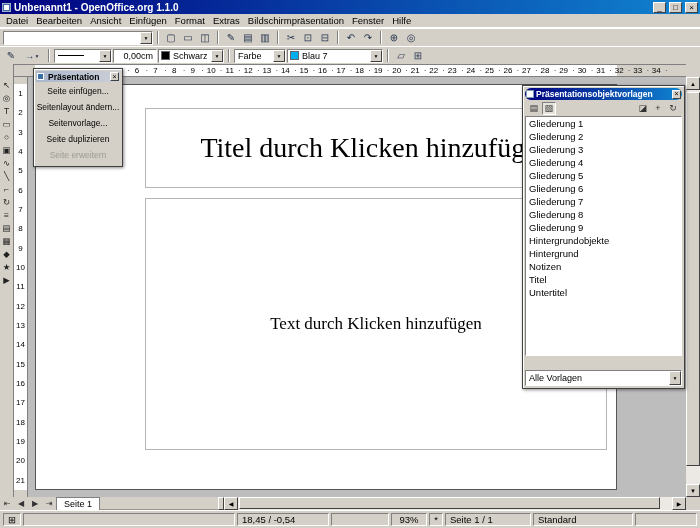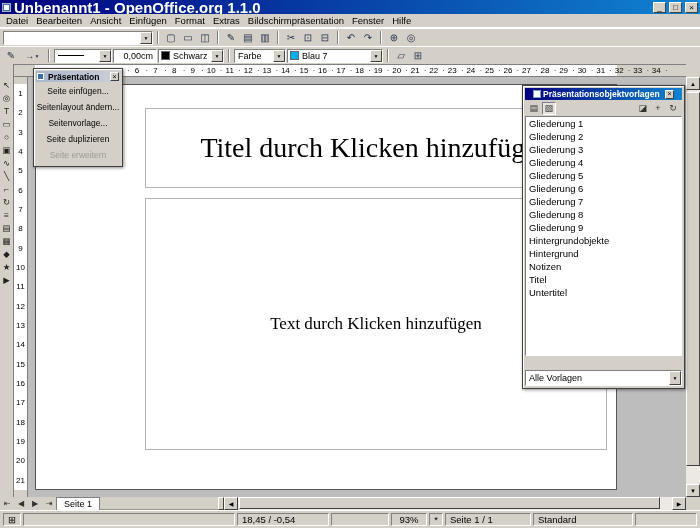--- a/index.html
+++ b/index.html
@@ -2,21 +2,21 @@
 <html><head>
 <meta charset="utf-8">
 <style>
   *{margin:0;padding:0;box-sizing:border-box;}
   body{width:700px;height:528px;font-family:"Liberation Sans",sans-serif;font-size:10px;background:#d4d0c8;overflow:hidden;}
   .window{position:relative;width:700px;height:528px;background:#d4d0c8;overflow:hidden;}
 
   
   .titlebar{position:absolute;top:0;left:0;width:700px;height:14px;background:linear-gradient(90deg,#00007f,#1084d0);color:#fff;display:flex;align-items:center;gap:3px;padding:0 2px;}
   .app-icon{width:9px;height:9px;background:#fff;border:1px solid #9db0c8;flex:none;box-shadow:inset 0 0 0 1px #3a6ea5;}
-  .title-text{flex:1;font-weight:bold;font-size:15px;white-space:nowrap;overflow:hidden;}
+  .title-text{flex:1;font-weight:bold;font-size:10px;white-space:nowrap;overflow:hidden;}
   .wbtn{width:13px;height:11px;background:#d4d0c8;border:1px solid;border-color:#fff #404040 #404040 #fff;font-size:8px;line-height:7px;padding:0;color:#000;font-family:inherit;}
 
   
   .menubar{position:absolute;top:14px;left:0;width:700px;height:14px;background:#d4d0c8;display:flex;align-items:center;padding-left:2px;border-bottom:1px solid #fff;}
   .menu-item{padding:0 4px;font-size:9.5px;white-space:nowrap;}
 
   
   .toolbar{position:absolute;left:0;width:700px;height:18px;background:#d4d0c8;display:flex;align-items:center;gap:1px;padding:1px 2px 1px 3px;border-top:1px solid #fff;}
   #toolbar-main{top:28px;}
   #toolbar-object{top:46px;}
@@ -78,21 +78,21 @@
   .float-pres{position:absolute;left:33px;top:68px;width:90px;background:#d4d0c8;border:1px solid #404040;box-shadow:inset 1px 1px 0 #fff,1px 1px 3px rgba(0,0,0,.45);z-index:20;padding:1px 1px 3px 1px;}
   .fp-title{height:11px;background:linear-gradient(90deg,#aab6cc,#ccd0d8);display:flex;align-items:center;gap:4px;padding:0 1px;margin:1px;}
   .fp-icon{width:7px;height:7px;background:#3a6ea5;border:1px solid #fff;flex:none;}
   .fp-text{flex:1;font-size:8.5px;font-weight:bold;white-space:nowrap;overflow:hidden;}
   .xbtn{width:9px;height:9px;flex:none;background:#d4d0c8;border:1px solid;border-color:#fff #404040 #404040 #fff;font-size:7px;line-height:6px;padding:0;font-family:inherit;color:#000;}
   .pres-btn{display:block;width:86px;height:16px;margin:0 auto;background:#d4d0c8;border:1px solid transparent;font-size:8.5px;color:#000;font-family:inherit;}
   .pres-btn.disabled{color:#9a9a93;}
 
   
   .float-stylist{position:absolute;left:522px;top:85px;width:163px;height:304px;background:#d4d0c8;border:1px solid #404040;box-shadow:inset 1px 1px 0 #fff,1px 1px 3px rgba(0,0,0,.45);z-index:20;padding:2px;display:flex;flex-direction:column;}
-  .fs-title{height:12px;flex:none;background:linear-gradient(90deg,#000080,#1084d0);color:#fff;display:flex;align-items:center;gap:2px;padding:0 8px;}
+  .fs-title{height:12px;flex:none;background:linear-gradient(90deg,#000080,#1084d0);color:#fff;display:flex;align-items:center;gap:2px;padding:0 1px;border-radius:6px;}
   .fs-icon{width:8px;height:8px;background:#fff;border:1px solid #7f9db9;flex:none;}
   .fs-text{flex:1;font-size:8.5px;font-weight:bold;white-space:nowrap;overflow:hidden;}
   .fs-toolbar{height:16px;flex:none;display:flex;align-items:center;gap:1px;padding:1px 2px;}
   .fs-tbtn{width:14px;height:13px;flex:none;display:flex;align-items:center;justify-content:center;background:none;border:1px solid transparent;font-size:9px;color:#333;padding:0;font-family:inherit;}
   .fs-tbtn.pressed{border-color:#808080 #fff #fff #808080;background:#e6e3dc;}
   .fs-spacer{flex:1;}
   .fs-list{flex:1;background:#fff;border:1px solid;border-color:#808080 #fff #fff #808080;overflow:hidden;margin-bottom:14px;}
   .style-item{height:13px;line-height:13px;padding-left:3px;font-size:9.5px;white-space:nowrap;}
   .fs-filter{height:16px;flex:none;}
   .fs-filter .combo{width:100%;height:16px;}

